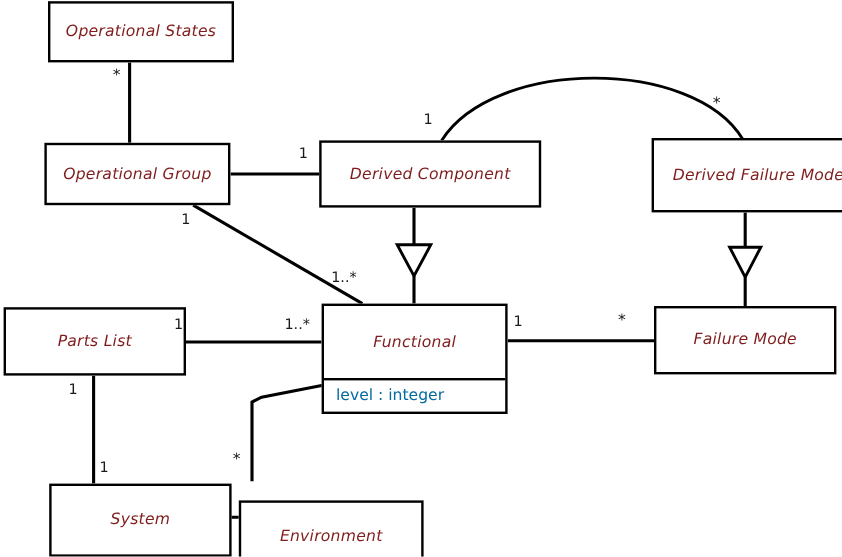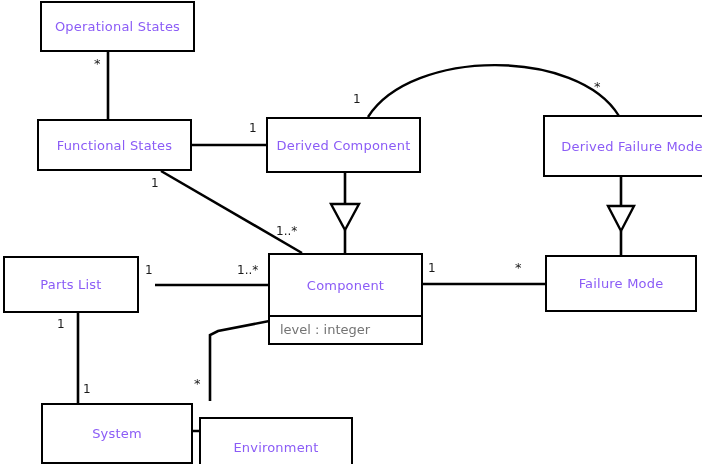--- a/index.html
+++ b/index.html
@@ -34,29 +34,30 @@
     display: flex;
     flex-direction: column;
     z-index: 5;
   }
   .uml-name {
     flex: 1 1 auto;
     display: flex;
     align-items: center;
     justify-content: center;
     font-size: 13px;
-    color: #8b5cf6;
+    color: #7f1d1d;
     letter-spacing: 0.2px;
     white-space: nowrap;
+    font-style: italic;
   }
   .uml-attrs {
     border-top: 2px solid #000000;
     padding: 4px 0 4px 10px;
     font-size: 13px;
-    color: #737373;
+    color: #0369a1;
     white-space: nowrap;
   }
   .uml-attr {
     line-height: 18px;
   }
   .mult {
     position: absolute;
     font-size: 12px;
     color: #1a1a1a;
     white-space: nowrap;
@@ -99,33 +100,33 @@
     <line x1="155" y1="431" x2="199" y2="431" stroke="#000000" stroke-width="2.6"></line>
 
     <polyline points="210,401 210,335 218,331 300,315" fill="none" stroke="#000000" stroke-width="2.6"></polyline>
   </svg>
 
   <div id="classes-layer">
       <div class="uml-class" style="left: 40px; top: 1px; width: 155px; height: 51px;">
         <div class="uml-name">Operational States</div>
       </div>
       <div class="uml-class" style="left: 37px; top: 119px; width: 155px; height: 52px;">
-        <div class="uml-name">Functional States</div>
+        <div class="uml-name">Operational Group</div>
       </div>
-      <div class="uml-class" style="left: 266px; top: 117px; width: 155px; height: 56px;">
+      <div class="uml-class" style="left: 266px; top: 117px; width: 185px; height: 56px;">
         <div class="uml-name">Derived Component</div>
       </div>
       <div class="uml-class" style="left: 543px; top: 115px; width: 178px; height: 62px;">
         <div class="uml-name">Derived Failure Mode</div>
       </div>
-      <div class="uml-class" style="left: 3px; top: 256px; width: 136px; height: 57px;">
+      <div class="uml-class" style="left: 3px; top: 256px; width: 152px; height: 57px;">
         <div class="uml-name">Parts List</div>
       </div>
       <div class="uml-class" style="left: 268px; top: 253px; width: 155px; height: 92px;">
-        <div class="uml-name">Component</div>
+        <div class="uml-name">Functional</div>
         <div class="uml-attrs">
           <div class="uml-attr">level : integer</div>
         </div>
       </div>
       <div class="uml-class" style="left: 545px; top: 255px; width: 152px; height: 57px; text-align: right;">
         <div class="uml-name">Failure Mode</div>
       </div>
       <div class="uml-class" style="left: 3px; top: 403px; width: 152px; height: 61px; margin-left: 38px;">
         <div class="uml-name">System</div>
       </div>

